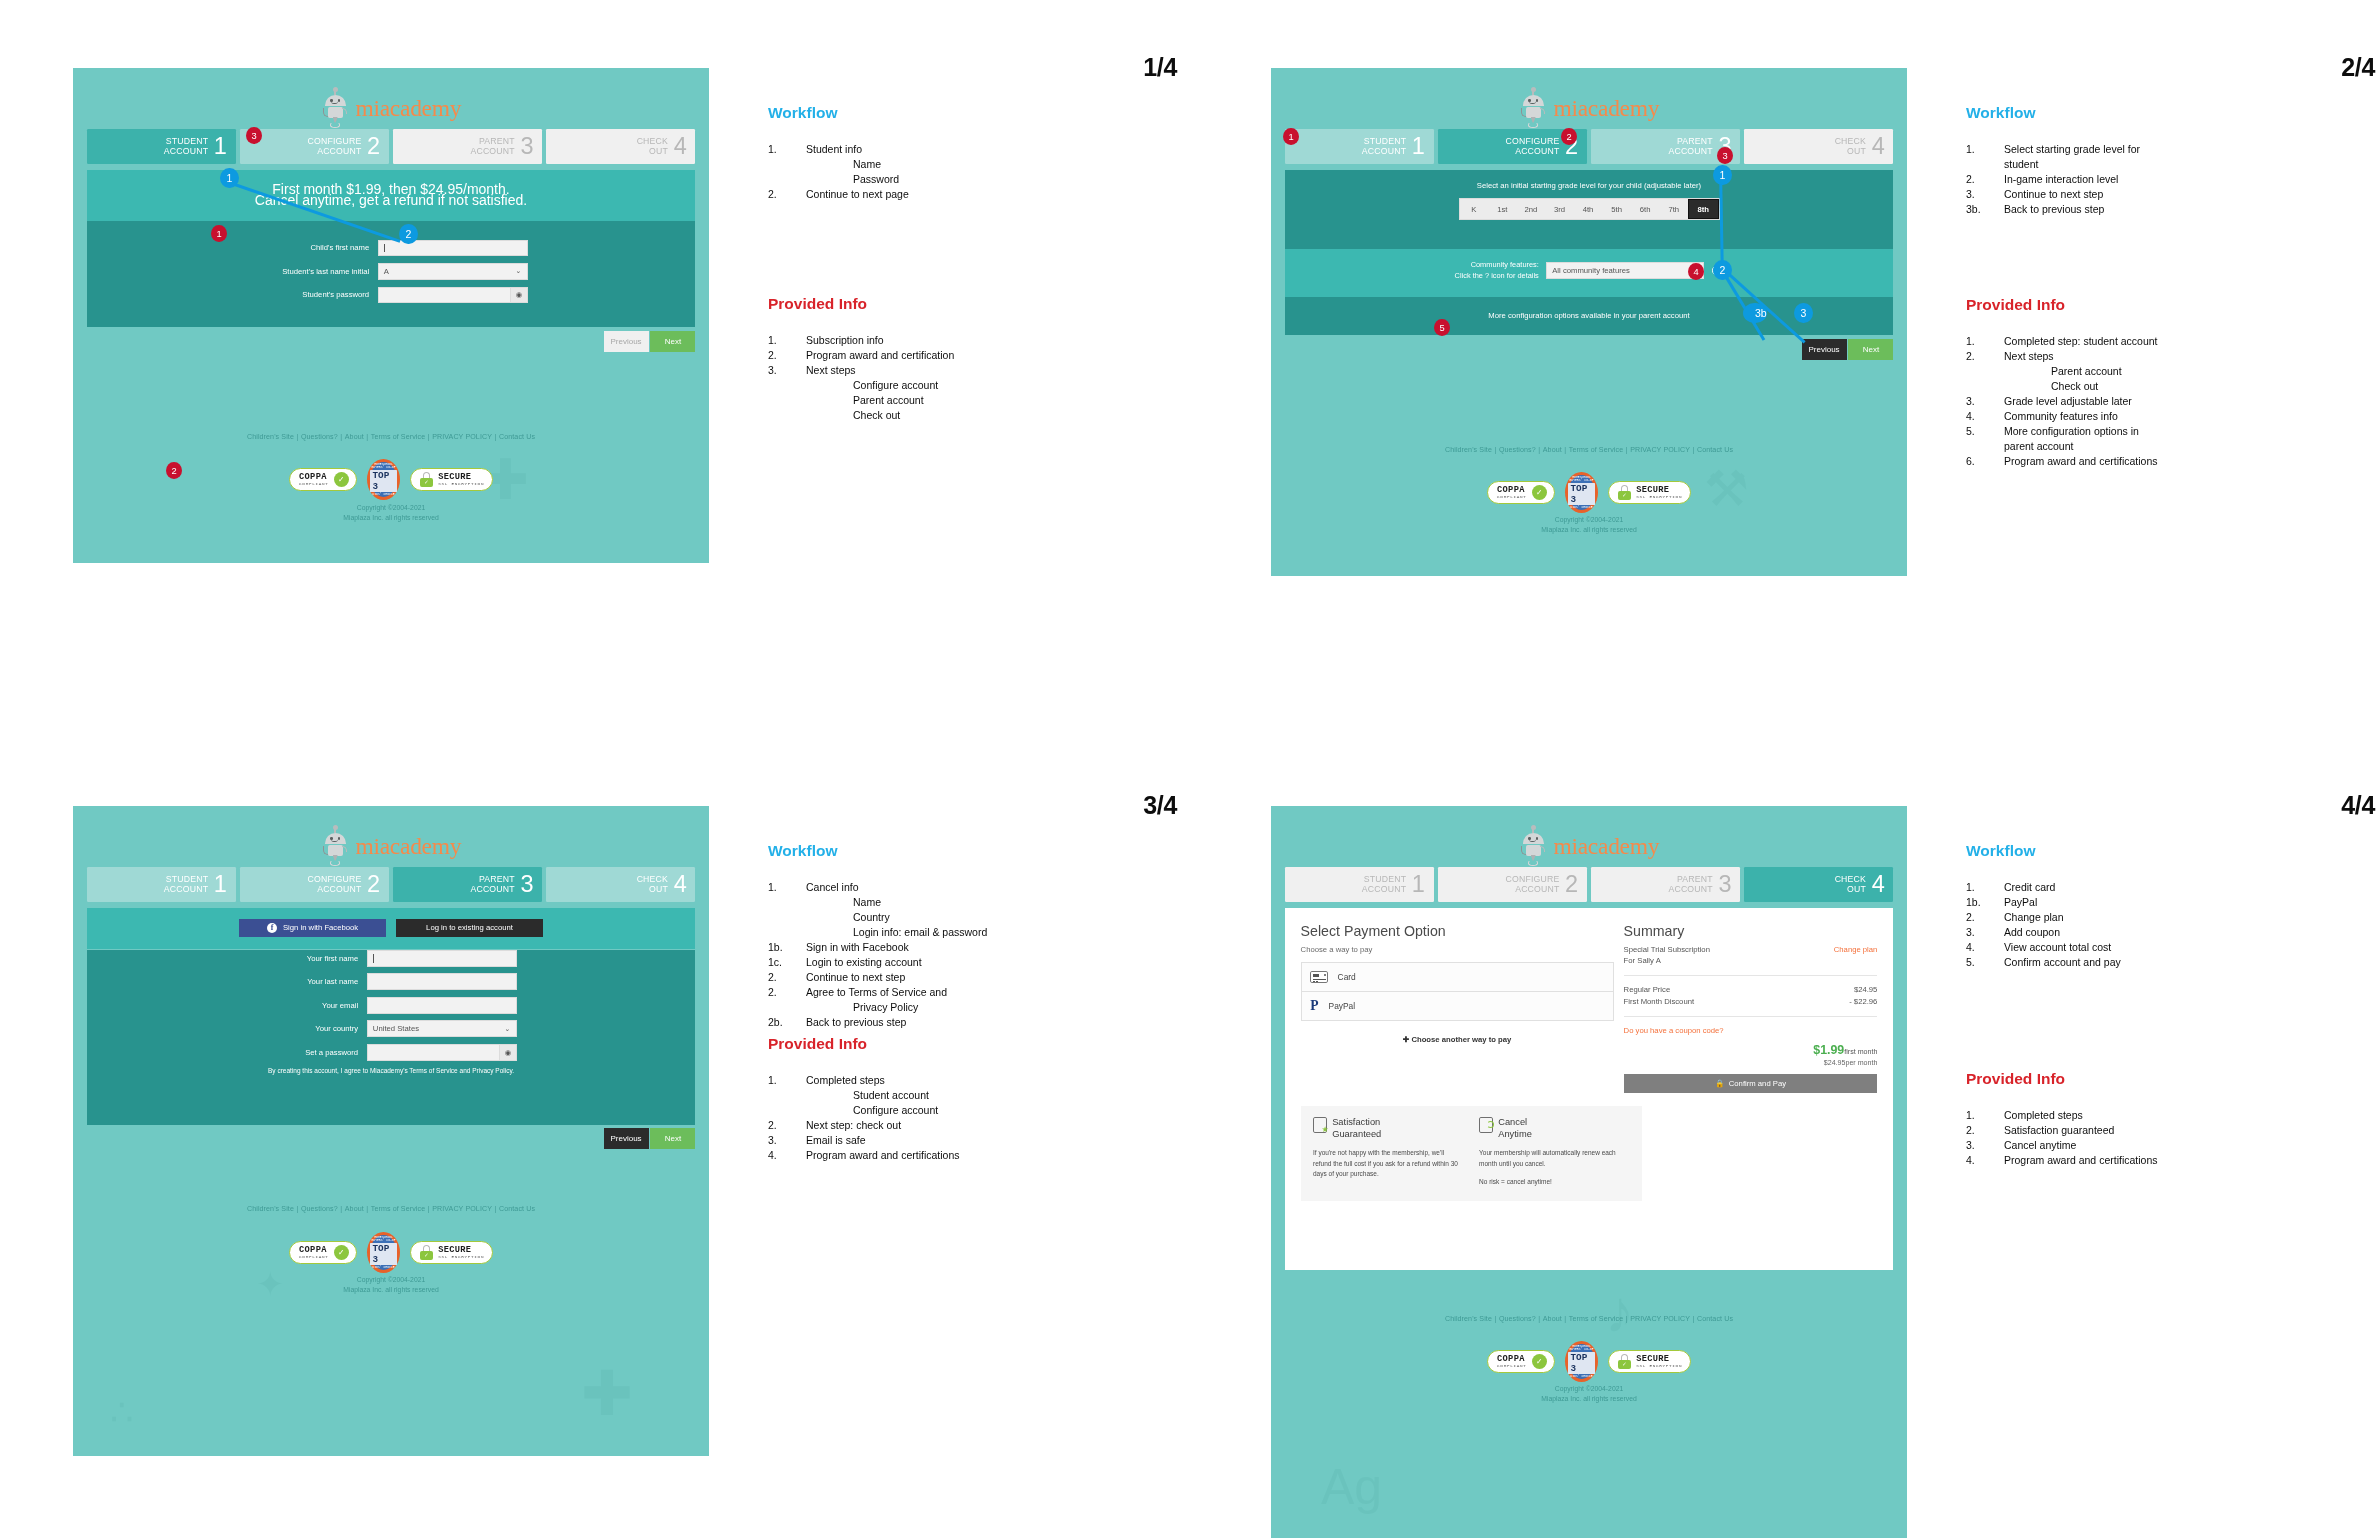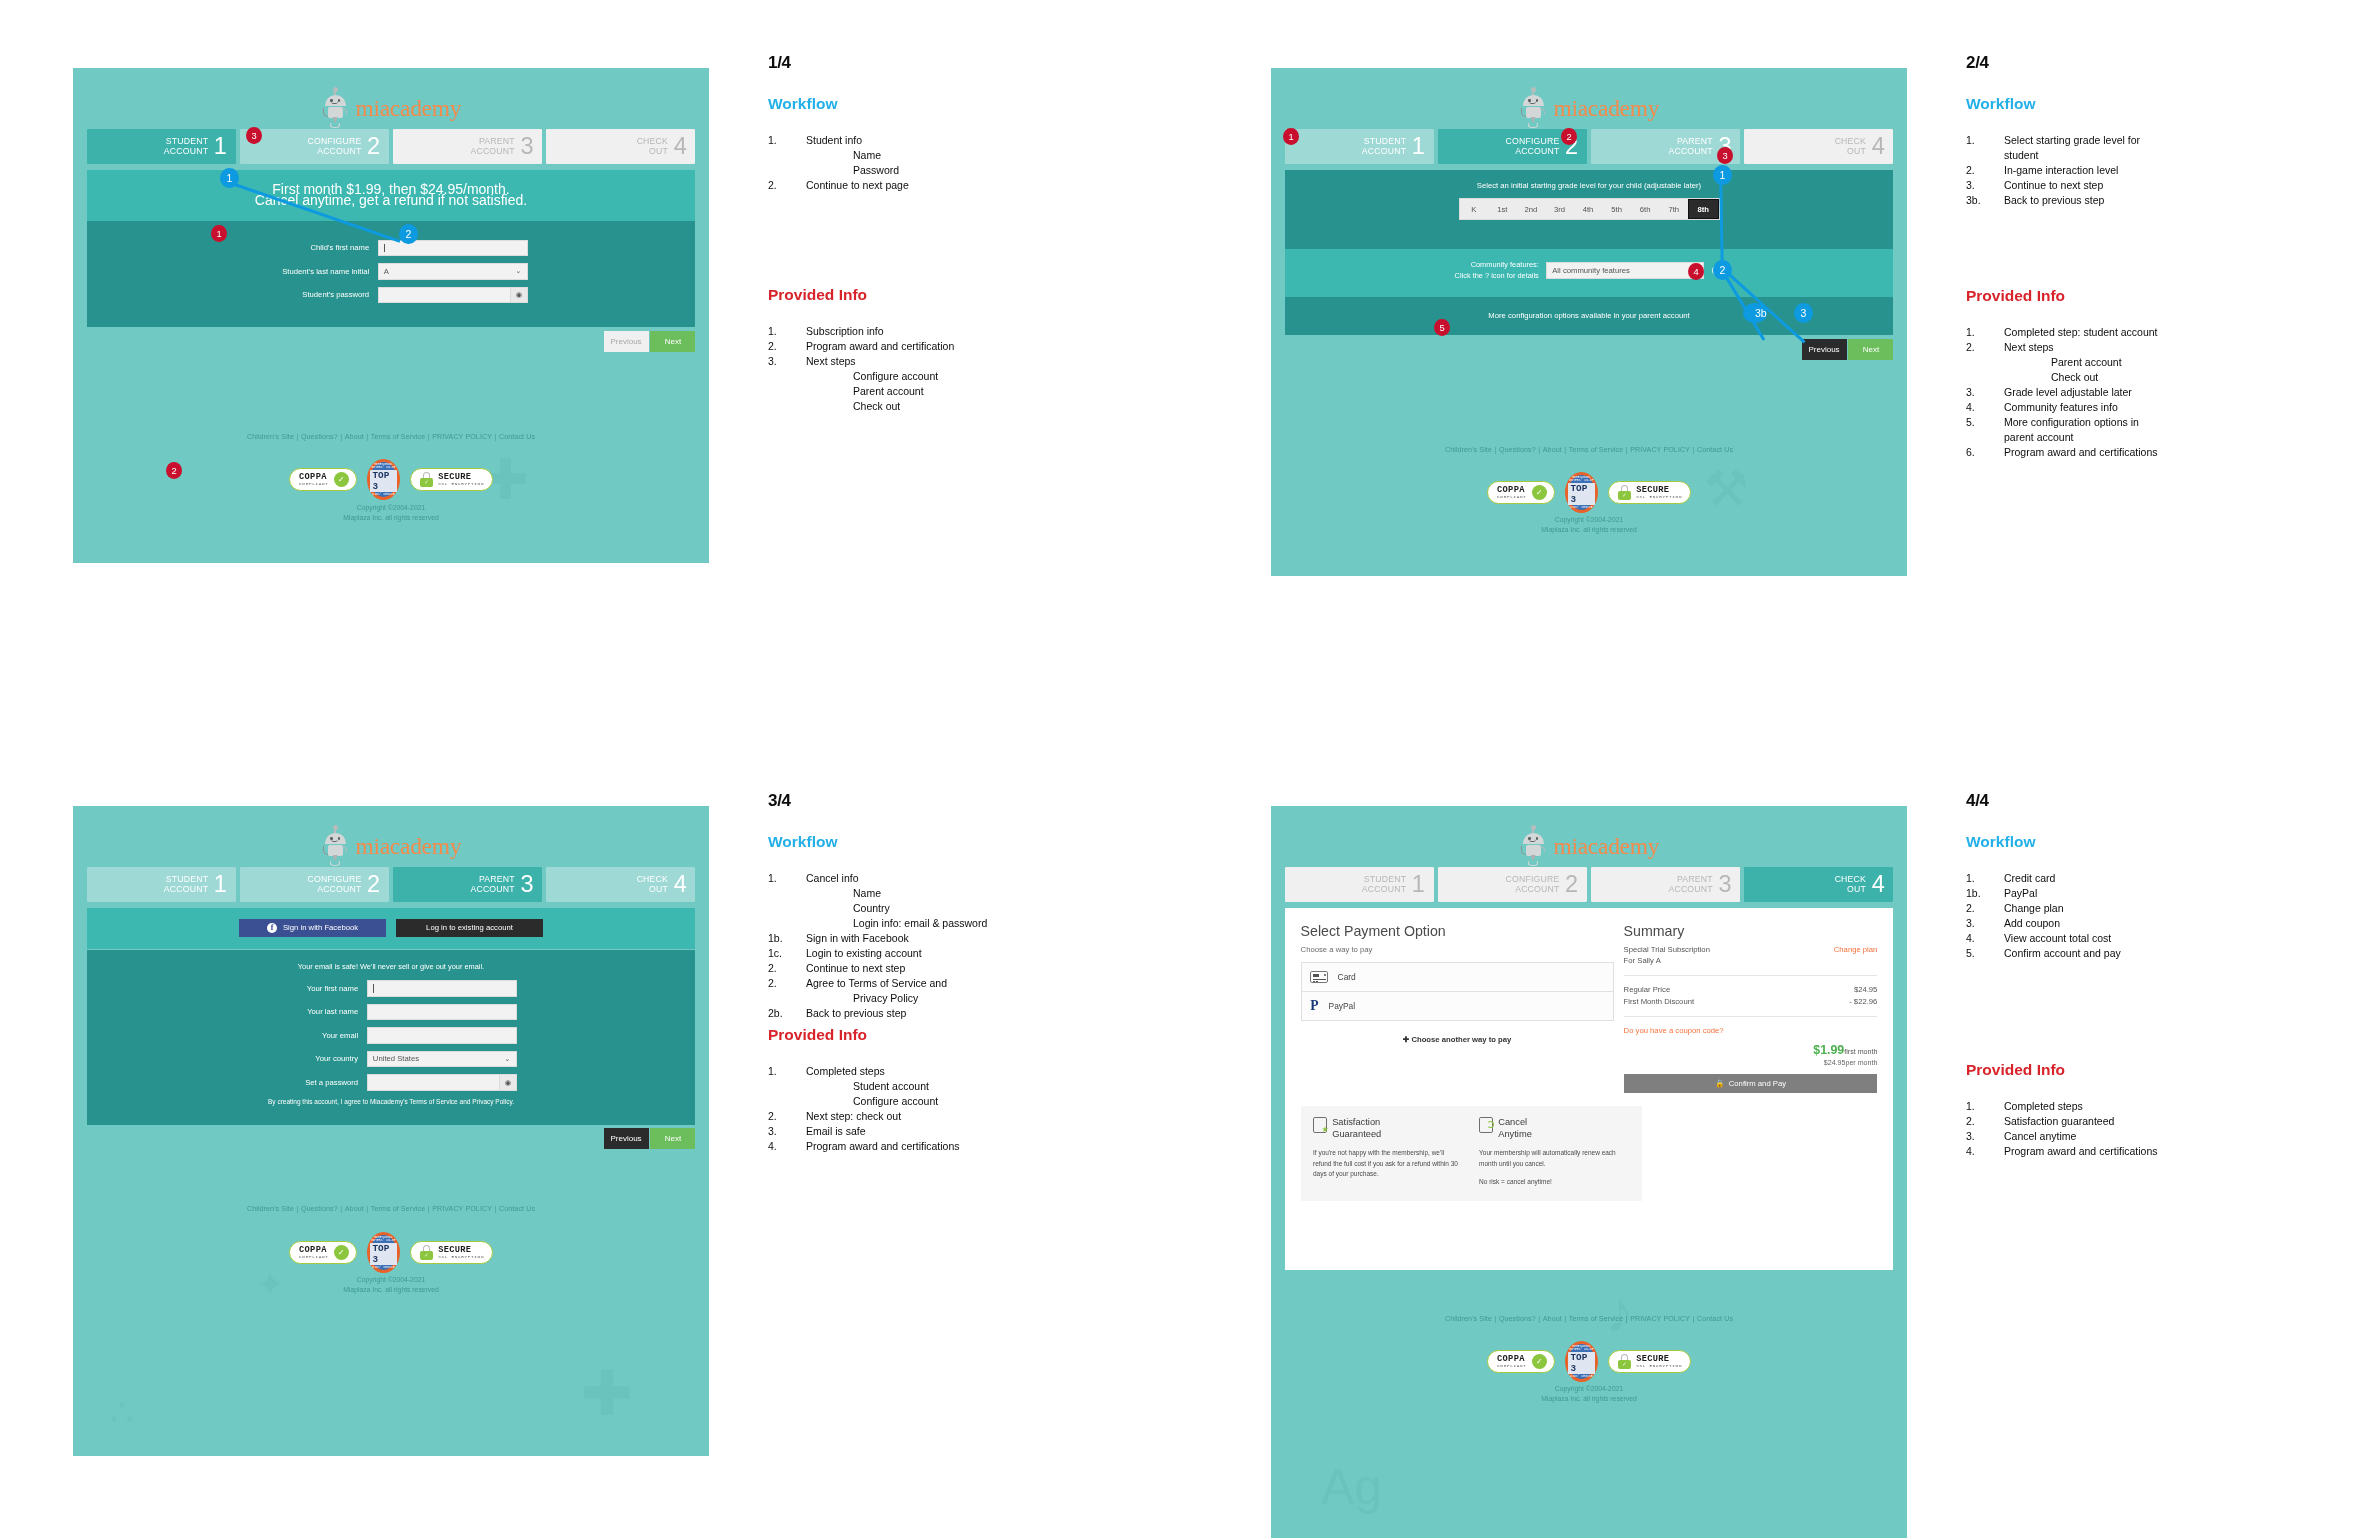--- a/index.html
+++ b/index.html
@@ -185,21 +185,21 @@
   
   .cb { position: absolute; display: flex; align-items: center; justify-content: center;
         border-radius: 50%; font-size: 9.3px; color: #fff; z-index: 40; }
   .cb.red  { background: #c8102e; width: 16px; height: 17.3px; }
   .cb.blue { background: #0d9ae0; width: 18.6px; height: 20.4px; font-size: 10.5px; }
   .cb.blue.w { width: 23.5px; border-radius: 11.8px / 10.5px; padding-left: 12px; }
   .ln { position: absolute; background: #0d9ae0; height: 2.5px; transform-origin: 0 50%; z-index: 30; }
 
   
   .txtcol { position: absolute; left: 768px; top: 0; width: 409px; }
-  .pgnum { text-align: left; font-size: 17px; font-weight: bold; color: #0d0d0d;
+  .pgnum { text-align: right; font-size: 25px; font-weight: bold; color: #0d0d0d;
            margin-top: 53px; letter-spacing: -0.3px; }
   .h-wf  { color: #23b0e8; font-size: 15.5px; font-weight: bold; margin-top: 22px; }
   .h-pi  { color: #d8232a; font-size: 15.5px; font-weight: bold; }
   ol.wflist { list-style: none; margin-top: 20px; }
   ol.wflist li { font-size: 10.5px; color: #0d0d0d; line-height: 15px; display: flex; }
   ol.wflist li .n { width: 38px; flex: none; }
   ol.wflist li.sub { padding-left: 85px; display: block; }
 </style>
 </head>
 <body>
@@ -633,21 +633,20 @@
         <div style="display:flex;gap:10px;justify-content:center;padding-top:10.5px;">
           <div class="authbtn fb">
             <span class="fbico">f</span>
             <span>Sign in with Facebook</span>
           </div>
           <div class="authbtn dark">Log in to existing account</div>
         </div>
       </div>
 
       <div class="band teal-d" style="top:144px;height:175px;">
-        <div style="color:#fff;font-size:7.4px;text-align:center;padding-top:12.4px;padding-bottom:8.7px;">Your email is safe! We'll never sell or give out your email.</div>
         <div class="frow">
           <div class="flabel" style="width:93px;">Your first name</div>
           <div class="finput">
               <span class="caret"></span>
             </div>
         </div>
         <div class="frow">
           <div class="flabel" style="width:93px;">Your last name</div>
           <div class="finput"></div>
         </div>

